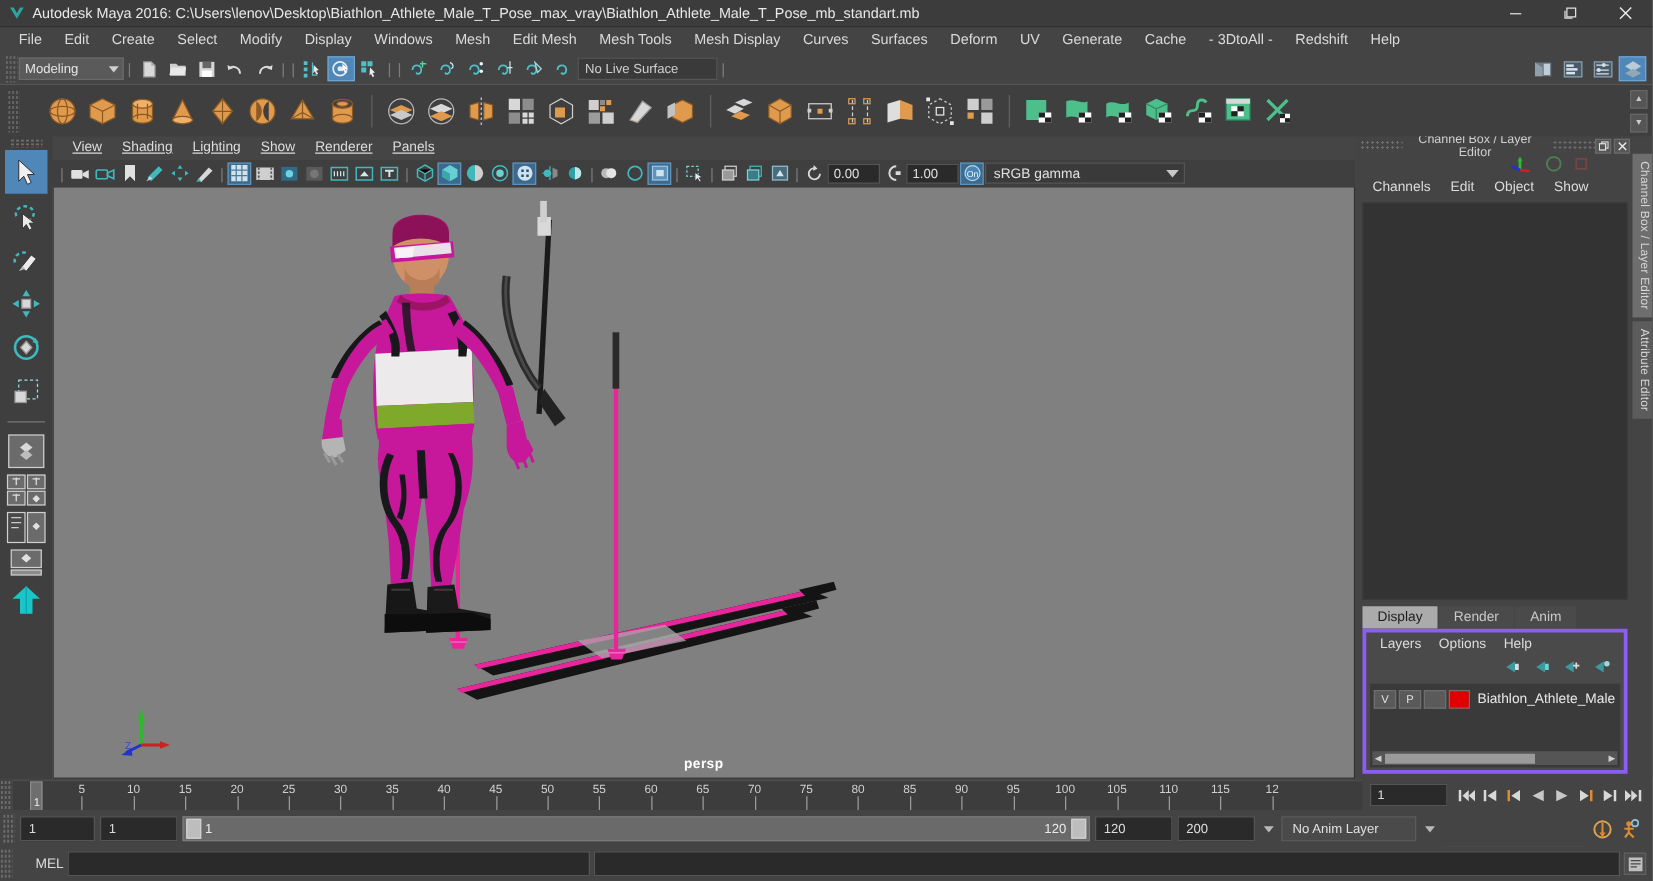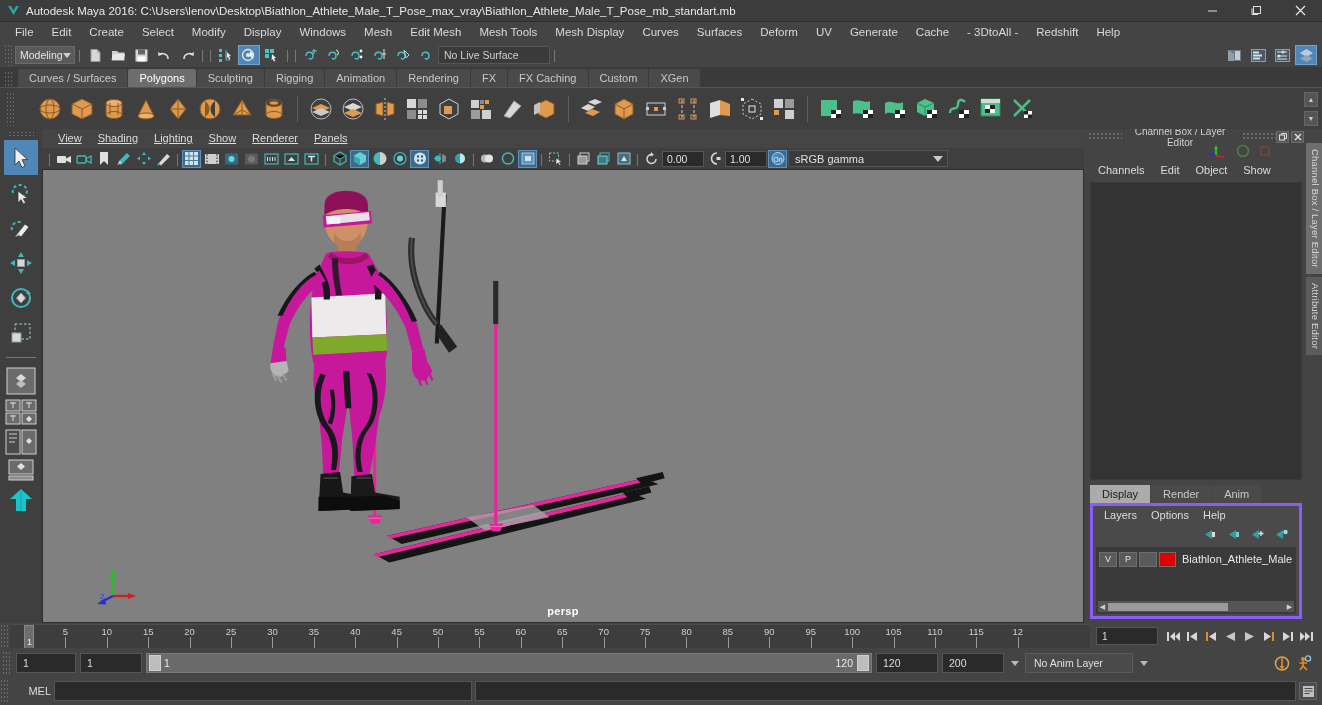--- a/index.html
+++ b/index.html
@@ -42,21 +42,21 @@
 
   
   .statusline {
     height:24px; background:#444444; display:flex; align-items:center;
     flex:0 0 24px; padding-left:4px; gap:1px;
   }
   .grip { width:10px; height:22px; flex:0 0 10px;
     background-image:radial-gradient(#6c6c6c 1px, transparent 1px);
     background-size:3px 4px; opacity:.85; }
   .menu-select {
-    width:60px; height:18px; background:#5a5a5a; border:1px solid #6a6a6a;
+    width:84px; height:18px; background:#5a5a5a; border:1px solid #6a6a6a;
     display:flex; align-items:center; padding:0 4px; font-size:10.5px; color:#e4e4e4;
     position:relative;
   }
   .menu-select .arw { position:absolute; right:3px; top:6px;
     border-left:4px solid transparent; border-right:4px solid transparent;
     border-top:5px solid #cfcfcf; }
   .sepd { width:7px; flex:0 0 7px; text-align:center; color:#7d7d7d; font-size:12px; line-height:16px;}
   .tbtn { width:22px; height:20px; display:flex; align-items:center; justify-content:center;
     flex:0 0 22px; }
   .tbtn.sel { background:#4f88b8; border:1px solid #6fa4d0; }
@@ -404,33 +404,20 @@
       </div>
       <div class="tbtn sel">
         <svg width="17" height="17" viewBox="0 0 17 17">
             <path d="M8.5 2 L15 6 L8.5 10 L2 6 Z" fill="#b9cbd6"></path>
             <path d="M8.5 8 L15 11.5 L8.5 15 L2 11.5 Z" fill="#92a8b6"></path>
           </svg>
       </div>
     </div>
   </div>
 
-  <div class="shelf-tabs" style="position:relative;">
-    <div class="grip shelf-grip" style="height:16px;"></div>
-    <div class="shelf-tab">Curves / Surfaces</div>
-    <div class="shelf-tab active">Polygons</div>
-    <div class="shelf-tab">Sculpting</div>
-    <div class="shelf-tab">Rigging</div>
-    <div class="shelf-tab">Animation</div>
-    <div class="shelf-tab">Rendering</div>
-    <div class="shelf-tab">FX</div>
-    <div class="shelf-tab">FX Caching</div>
-    <div class="shelf-tab">Custom</div>
-    <div class="shelf-tab">XGen</div>
-  </div>
 
   <div class="shelf-body">
     <div class="grip" style="position:absolute;left:6px;height:34px;"></div>
 
     <div class="shelf-icon">
       <svg width="26" height="26" viewBox="0 0 26 26">
           <circle cx="13" cy="13" r="10" fill="#e09a4e" stroke="#8a5a24"></circle>
           <ellipse cx="13" cy="13" rx="10" ry="4" fill="none" stroke="#8a5a24"></ellipse>
           <ellipse cx="13" cy="13" rx="4" ry="10" fill="none" stroke="#8a5a24"></ellipse>
         </svg>

